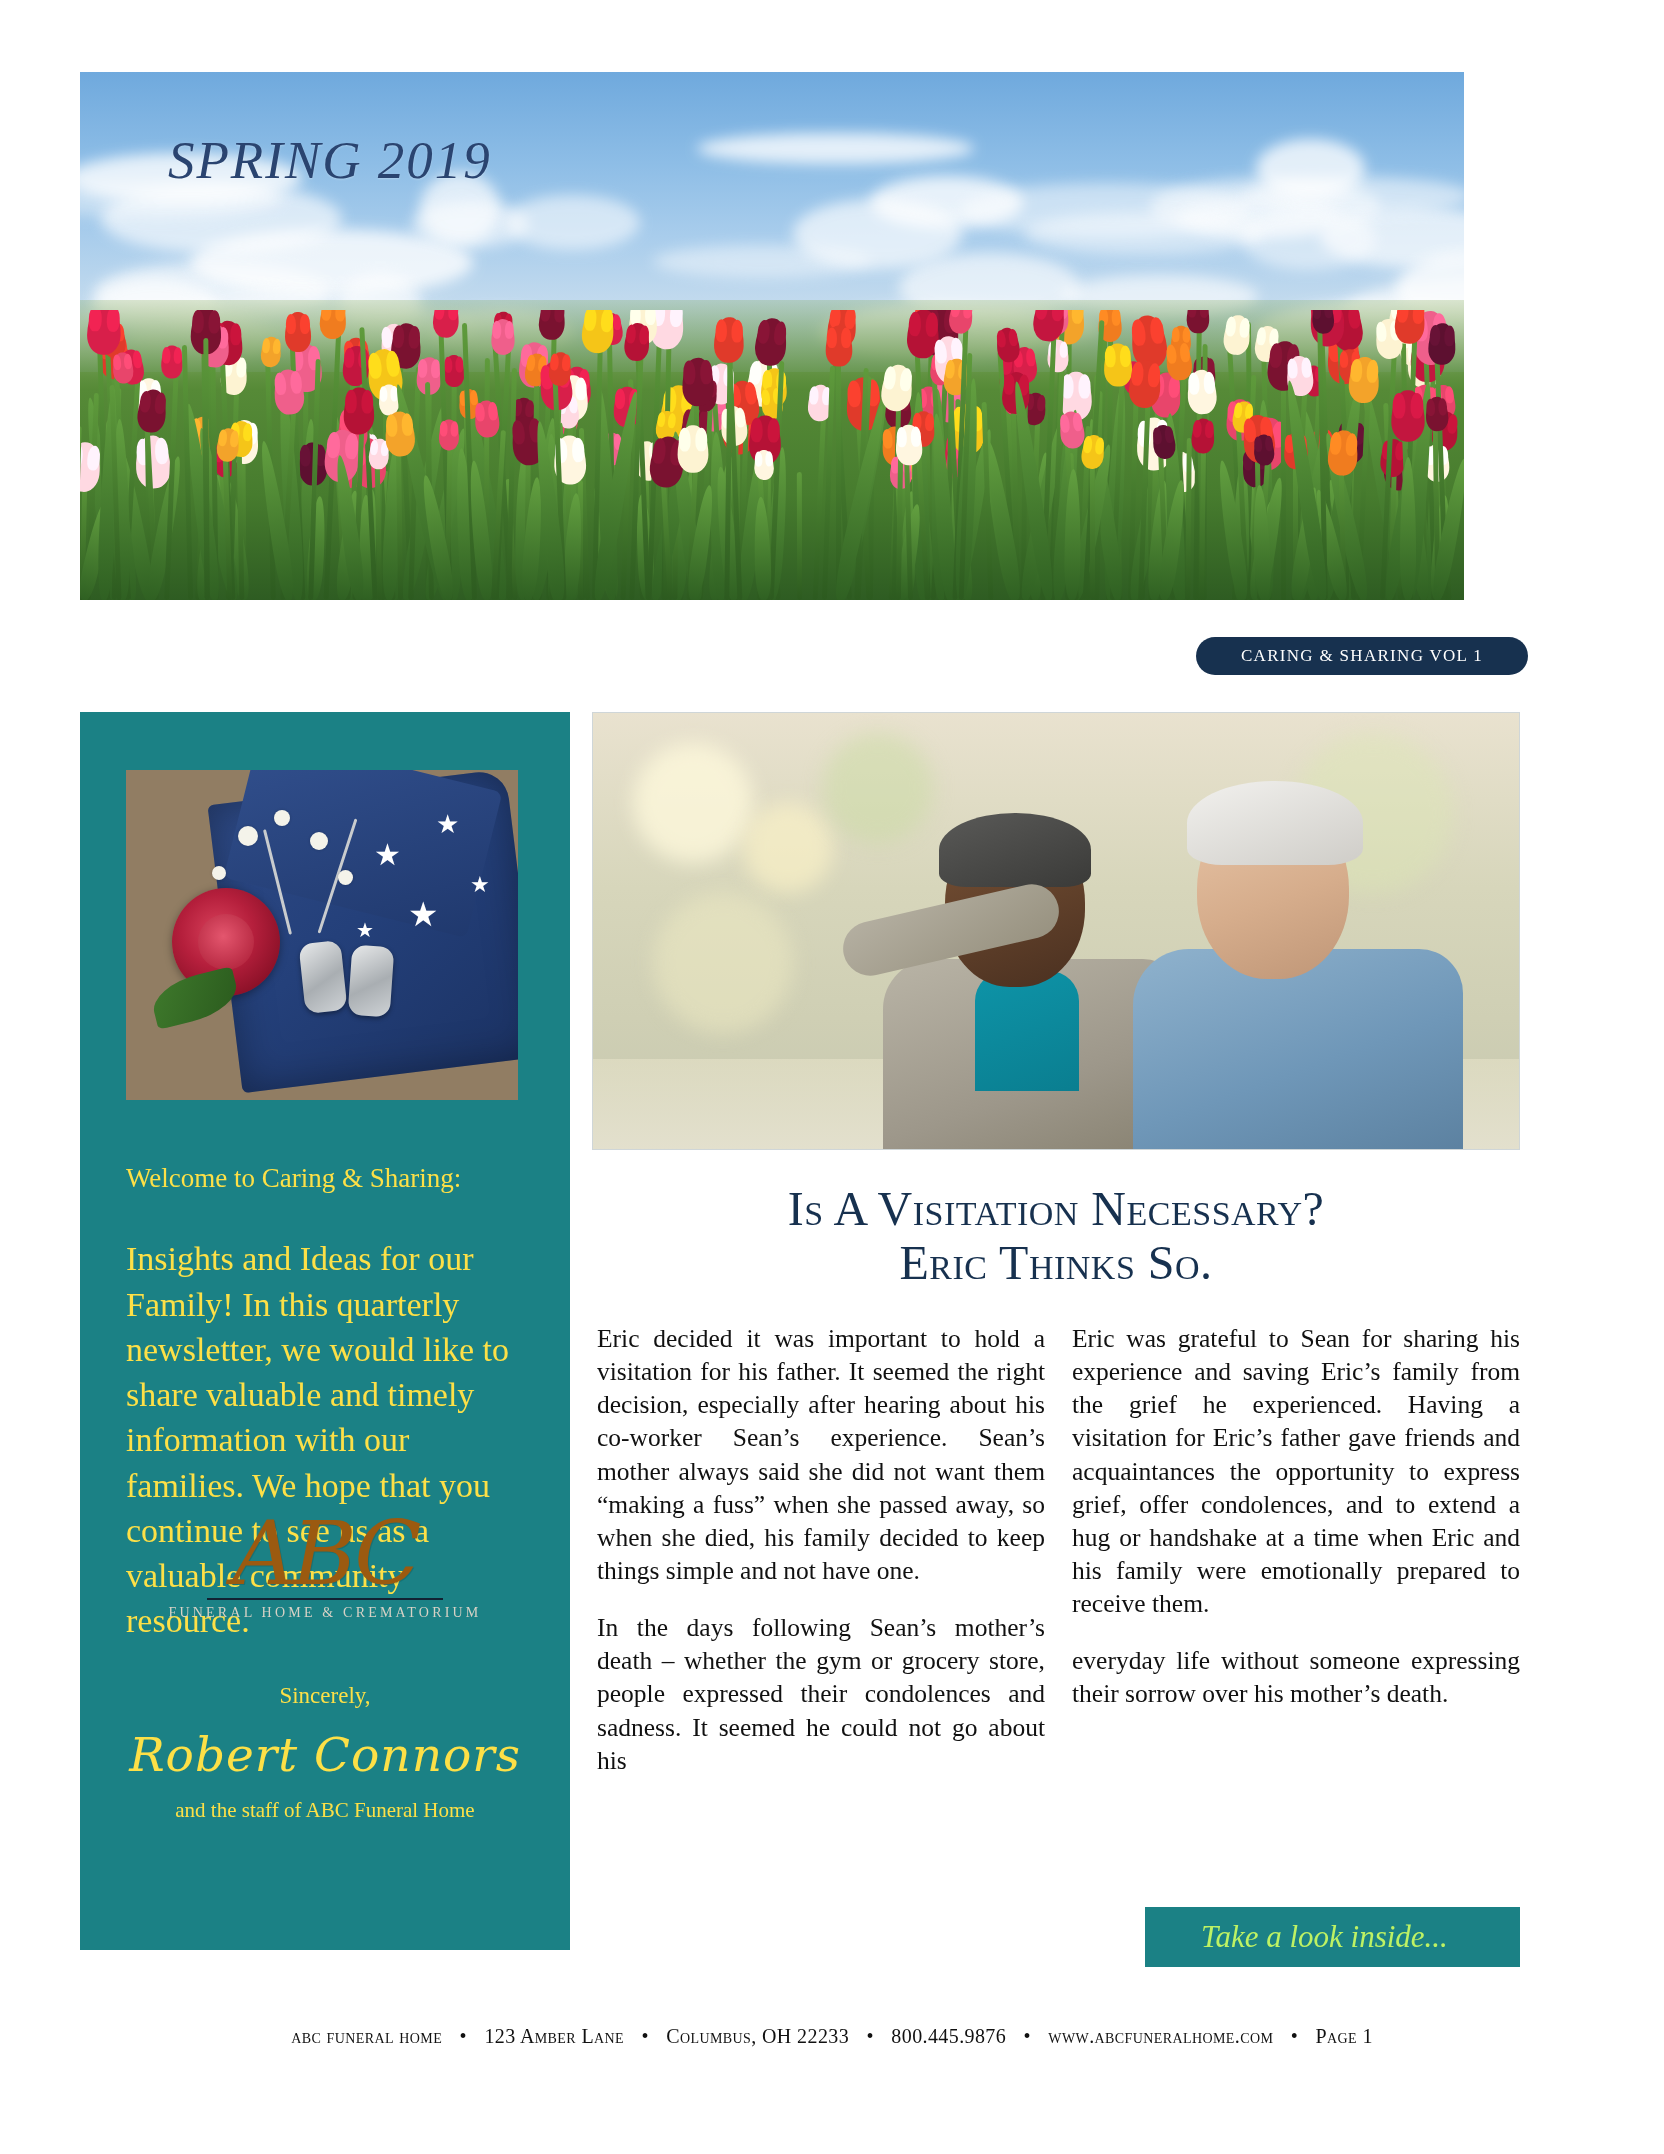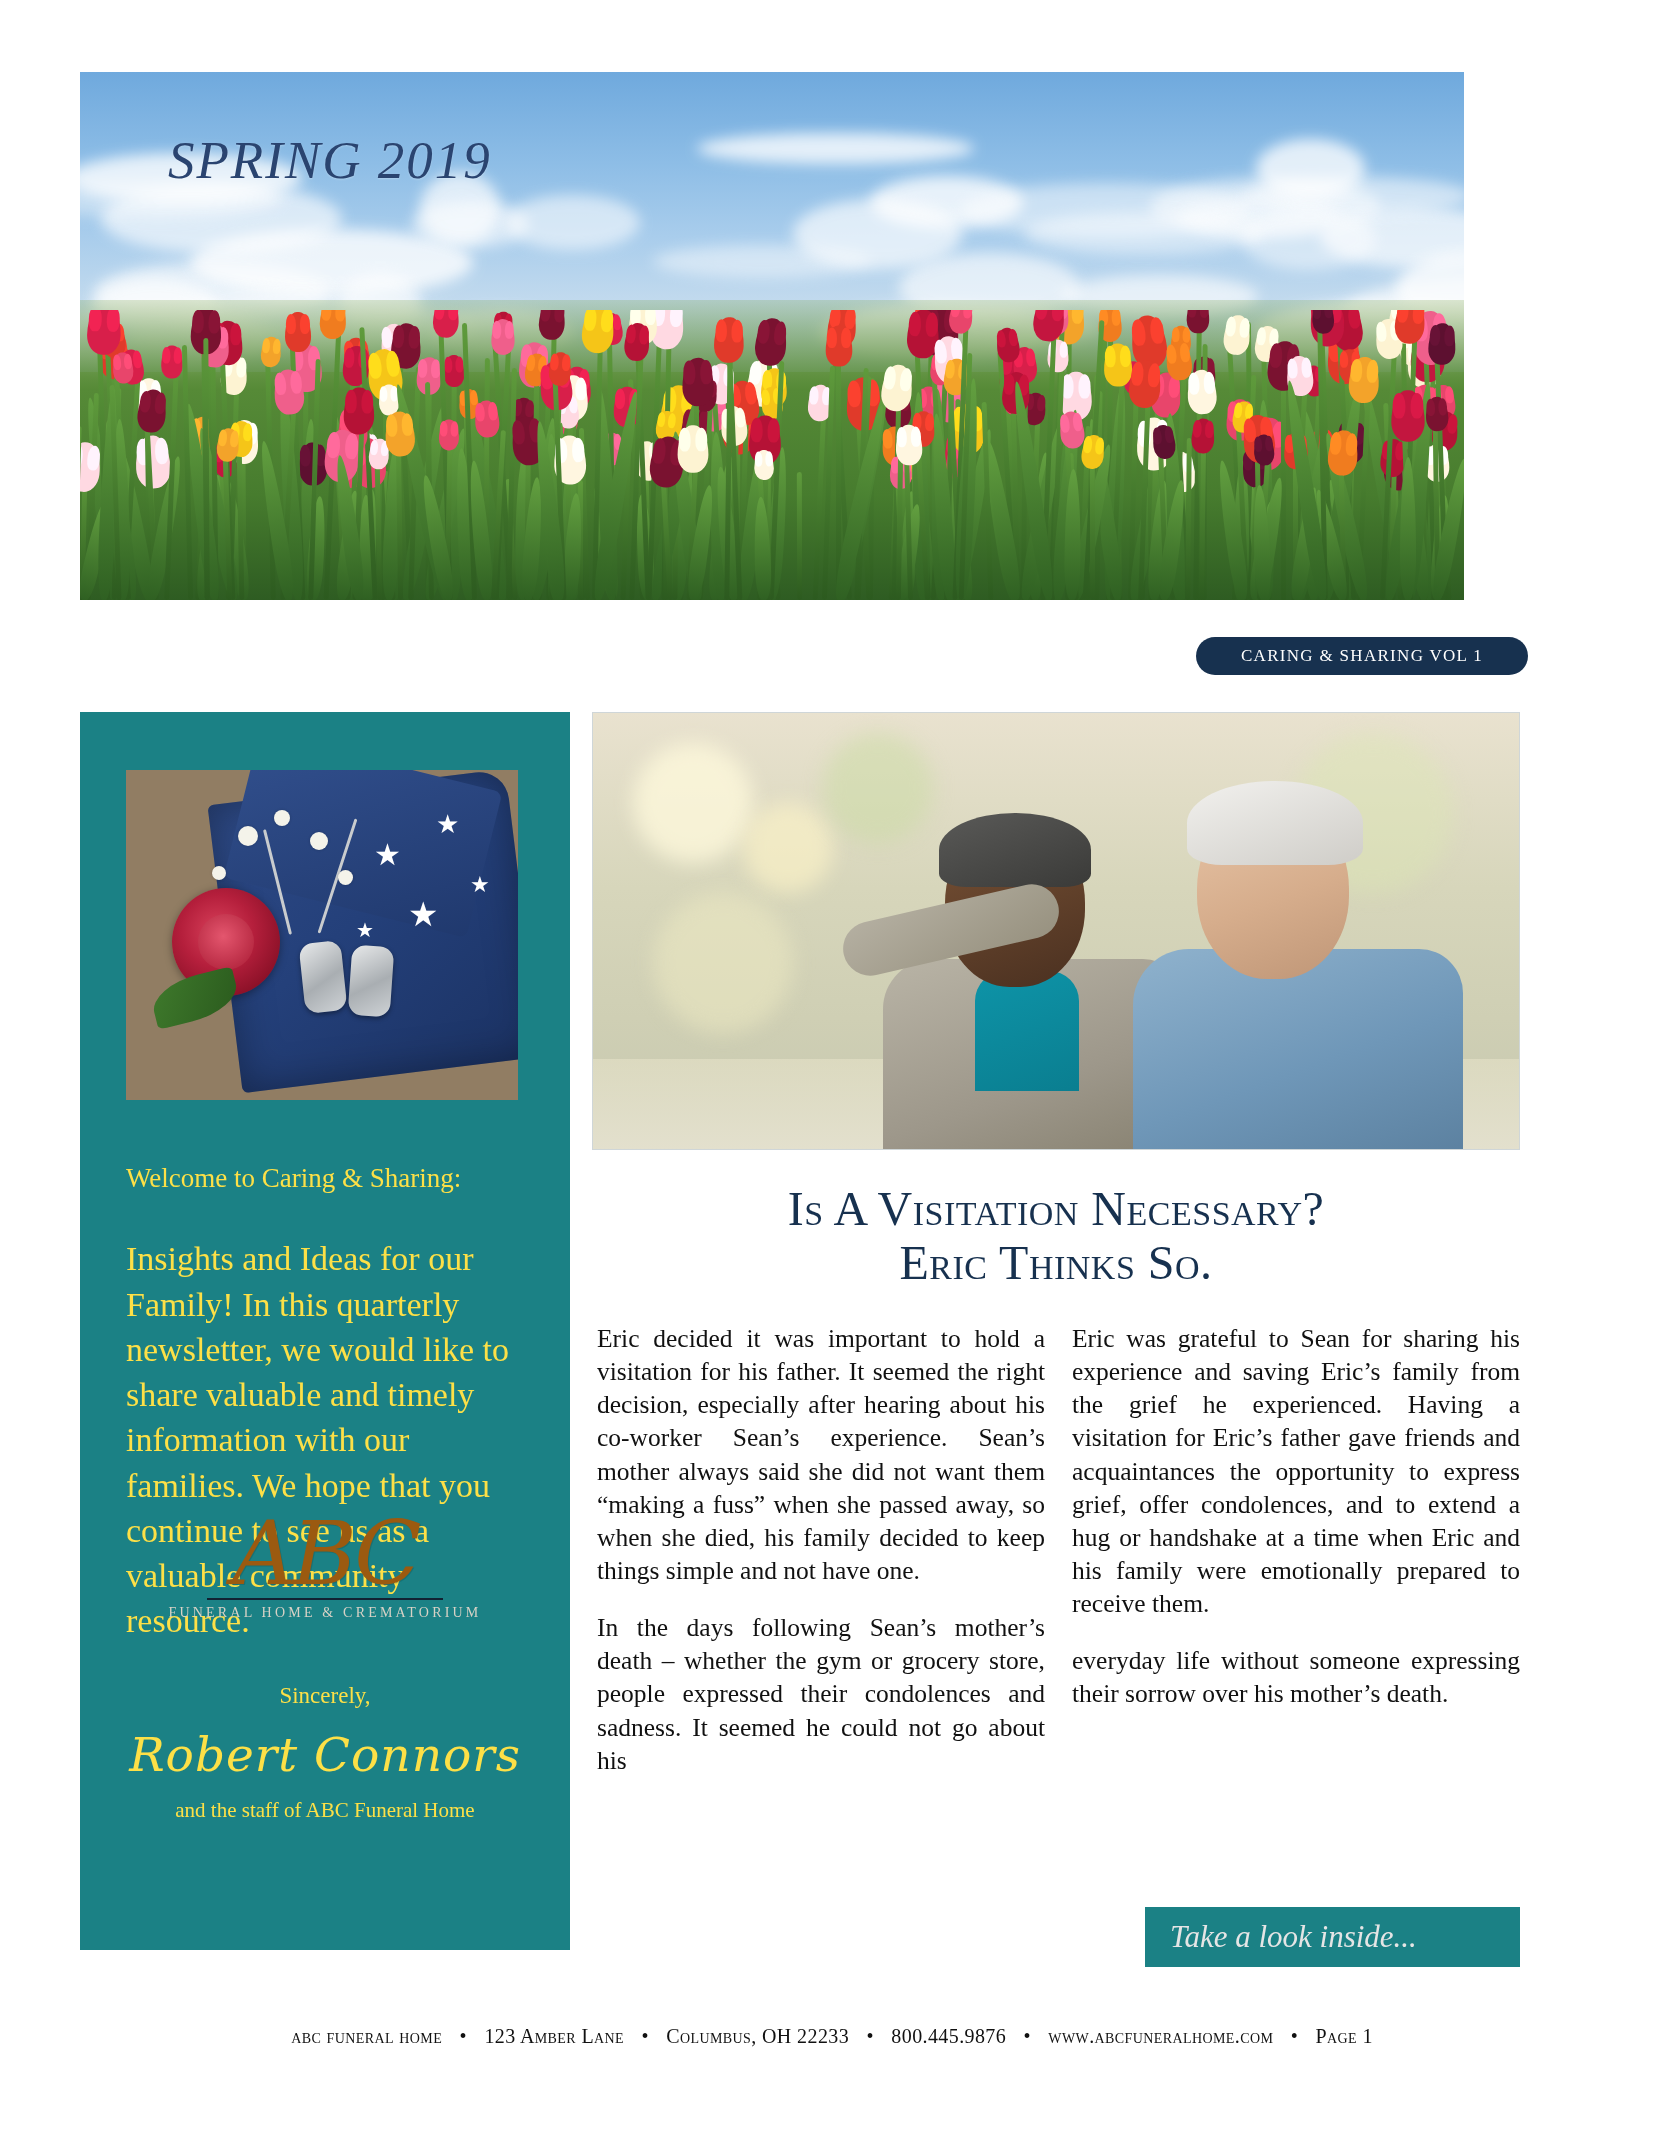--- a/index.html
+++ b/index.html
@@ -139,21 +139,21 @@
   .cols { position:absolute; left:592px; top:1322px; width:928px; }
   .col { position:absolute; top:0; width:448px; font-size:25.5px; line-height:1.30;
     text-align:justify; color:#111; }
   .col.left { left:5px; } .col.right { left:480px; }
   .col p { margin-bottom:24px; }
 
   .inside {
     position:absolute; left:1145px; top:1907px; width:375px; height:60px;
     background:#1b8185; display:flex; align-items:center;
   }
-  .inside span { color:#e5e5e5; font-style:italic; font-size:31px; padding-left:25px; }
+  .inside span { color:#bef264; font-style:italic; font-size:31px; padding-left:56px; }
 
   
   .footer {
     position:absolute; left:0; right:0; top:2025px; text-align:center;
     font-size:20px; color:#111; font-variant:small-caps; letter-spacing:.4px;
   }
   .footer .sep { padding:0 12px; }
 </style>
 </head>
 <body>

